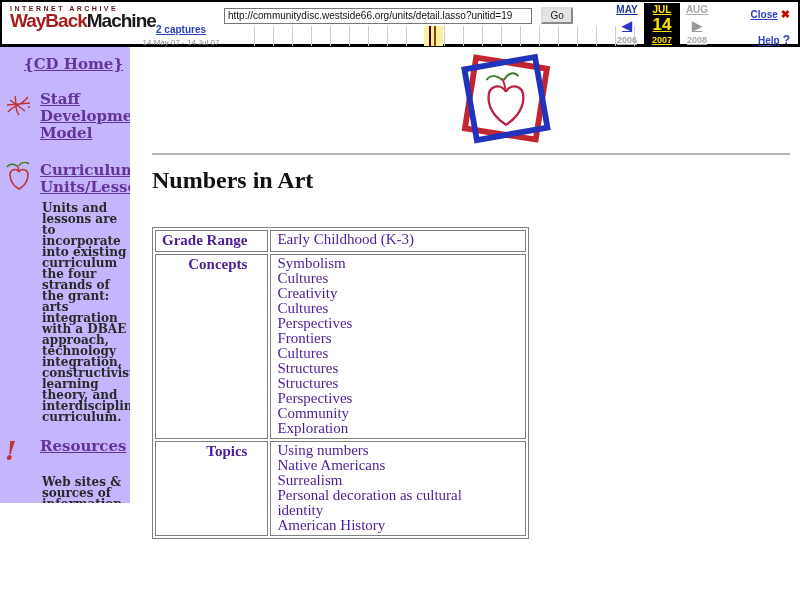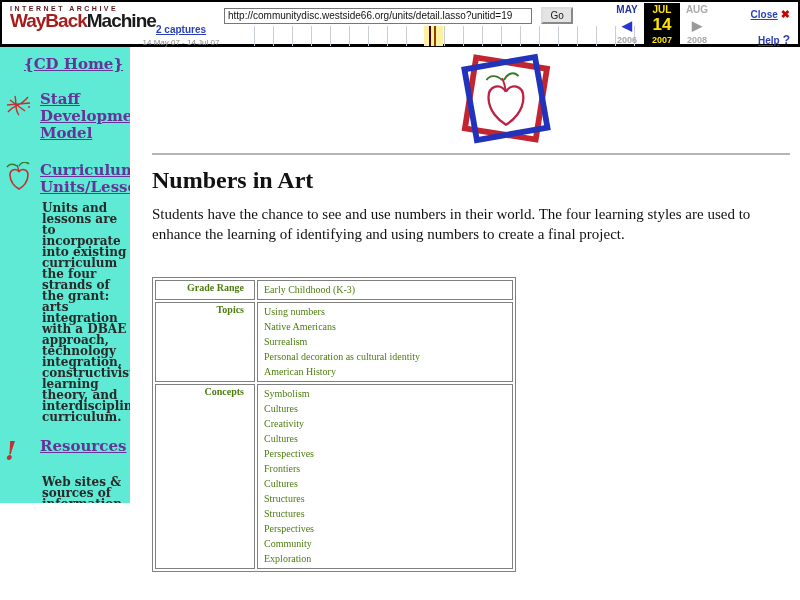--- a/index.html
+++ b/index.html
@@ -28,39 +28,39 @@
   .cap-range { font-size:8px; color:#8a8a8a; margin-top:3px; white-space:nowrap; }
 
   .timeline { position:absolute; left:252px; top:24px; width:388px; height:20px;
               background:repeating-linear-gradient(to right, #c9cdd9 0 1px, transparent 1px 19px); }
   .marker { position:absolute; left:170px; top:0; width:19px; height:20px;
             background:linear-gradient(to right, transparent 0 5px, #4d0000 5px 7px,
                        transparent 7px 10px, #8a4400 10px 12px, transparent 12px 19px), #fdf0a0; }
 
   .datenav { position:absolute; right:84px; top:1px; display:grid;
              grid-template-columns:34px 36px 34px; grid-template-rows:13px 18px 12px; }
-  .dn { display:flex; align-items:center; justify-content:center; font-weight:bold; }
+  .dn { display:flex; align-items:center; justify-content:center; font-weight:bold;text-decoration:underline; }
   .dn.m { font-size:10px; }
   .dn.y { font-size:9px; }
   .dim { color:#aaa; }
   .blue { color:#223399; }
   .cur { background:#000; color:#ffe400; }
   .dn.day { font-size:17px; }
   .arr-prev { color:#2a35cc; font-size:13px; }
   .arr-next { color:#999; font-size:13px; }
 
   .closehelp { position:absolute; right:8px; top:6px; text-align:right; font-size:10px; font-weight:bold; }
   .closehelp a { color:#2b3fbb; text-decoration:underline; }
   .x-icon { color:#cc0000; font-size:11px; margin-left:3px; }
   .q-icon { color:#2b3fbb; font-size:12px; margin-left:3px; }
   .help-row { margin-top:12px; }
 
   
   .sidebar { position:absolute; left:0; top:47px; width:130px; height:456px;
-             background:#5eead4; font-family:"DejaVu Serif", serif; overflow:hidden; }
+             background:#c4b5fd; font-family:"DejaVu Serif", serif; overflow:hidden; }
   .sidebar a { color:#663399; font-weight:bold; text-decoration:underline; }
   .home-link { display:block; font-size:15px; margin:8px 0 0 24px; }
   .side-item { display:flex; align-items:flex-start; }
   .side-icon { width:40px; flex:0 0 40px; padding-left:5px; color:#c23030; }
   .side-label { font-size:15px; line-height:17px; display:inline-block; padding-right:2px; }
   .side-desc { margin-left:42px; margin-right:2px; font-size:12px; line-height:11px;
                font-weight:bold; color:#2a2a2a; }
   .glyph-icon { font-family:"DejaVu Serif", serif; font-weight:bold; font-style:italic;
                 font-size:26px; line-height:26px; color:#c23030; }
   .mt-staff { margin-top:18px; }
@@ -74,22 +74,22 @@
   
   .main { position:absolute; left:130px; top:47px; width:670px; height:553px;
           padding:6px 10px 0 22px; overflow:hidden; }
   .unit-logo { width:180px; height:92px; margin-left:262px; }
   .divider { border:none; border-top:2px solid #b5b5b5; margin-top:8px; }
   .page-title { font-size:24px; font-weight:bold; margin-top:12px; color:#111; }
   .author { font-size:16px; margin-top:12px; color:#111; }
   .desc-par { font-size:15px; line-height:20px; margin-top:10px; width:648px; color:#111; }
   .unit-table { margin-top:33px; border-collapse:separate; border-spacing:2px;
                 border:1px solid #808080; }
-  .unit-table th, .unit-table td { border:1px solid #808080; font-size:10px;
-                vertical-align:top; padding:1px 10px 2px 6px; color:#4d7c0f; }
+  .unit-table th, .unit-table td { border:1px solid #808080; font-size:15px;
+                vertical-align:top; padding:1px 20px 2px 6px; color:#4c1d95; }
   .unit-table th { width:100px; text-align:right; font-weight:bold; white-space:nowrap; }
   .unit-table td { width:256px; text-align:left; }
   .lines { white-space:pre-line; line-height:15px; }
 </style>
 </head>
 <body>
 
 <div class="toolbar">
   <div class="logo">
     <div class="logo-top">INTERNET ARCHIVE</div>
@@ -177,46 +177,45 @@
     <svg width="180" height="92" viewBox="0 0 180 95" fill="none">
       <rect x="55" y="10" width="74" height="74" transform="rotate(9 92 47)" stroke="#c2252f" stroke-width="6"></rect>
       <rect x="55" y="10" width="74" height="74" transform="rotate(-10 92 47)" stroke="#2233bb" stroke-width="6"></rect>
       <path d="M92 40 C87 31 74 33 74 46 C74 60 85 70 92 74 C99 70 110 60 110 46 C110 33 97 31 92 40" stroke="#bb2244" stroke-width="2.4"></path>
       <path d="M92 40 C91 34 90 30 88 26" stroke="#bb2244" stroke-width="2"></path>
       <path d="M88 28 C82 22 75 23 72 28 M90 28 C94 20 101 19 105 24" stroke="#3a7a2a" stroke-width="2"></path>
     </svg>
   </div>
   <hr class="divider">
   <h1 class="page-title">Numbers in Art</h1>
-  <p class="desc-par">Students have the chance to see and use numbers in their world. The four learning styles are used to enhance the learning of identifying and using numbers to create a final project.</p>
 
   <table class="unit-table">
     <tbody>
         <tr>
       <th>Grade Range</th>
       <td class="lines">Early Childhood (K-3)</td>
-    </tr>
-    <tr>
-      <th>Topics</th>
-      <td class="lines">Using numbers
-Native Americans
-Surrealism
-Personal decoration as cultural identity
-American History</td>
     </tr>
     <tr>
       <th>Concepts</th>
       <td class="lines">Symbolism
 Cultures
 Creativity
 Cultures
 Perspectives
 Frontiers
 Cultures
 Structures
 Structures
 Perspectives
 Community
 Exploration</td>
     </tr>
+    <tr>
+      <th>Topics</th>
+      <td class="lines">Using numbers
+Native Americans
+Surrealism
+Personal decoration as cultural identity
+American History</td>
+    </tr>
   </tbody>
     </table>
 </div>
 
 </body></html>

